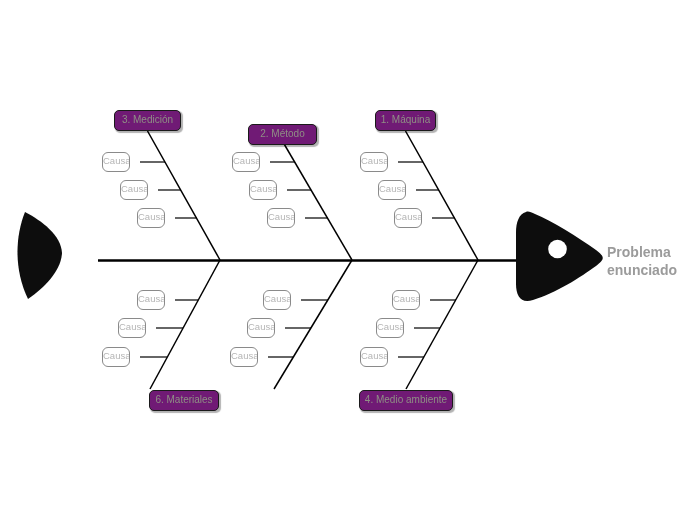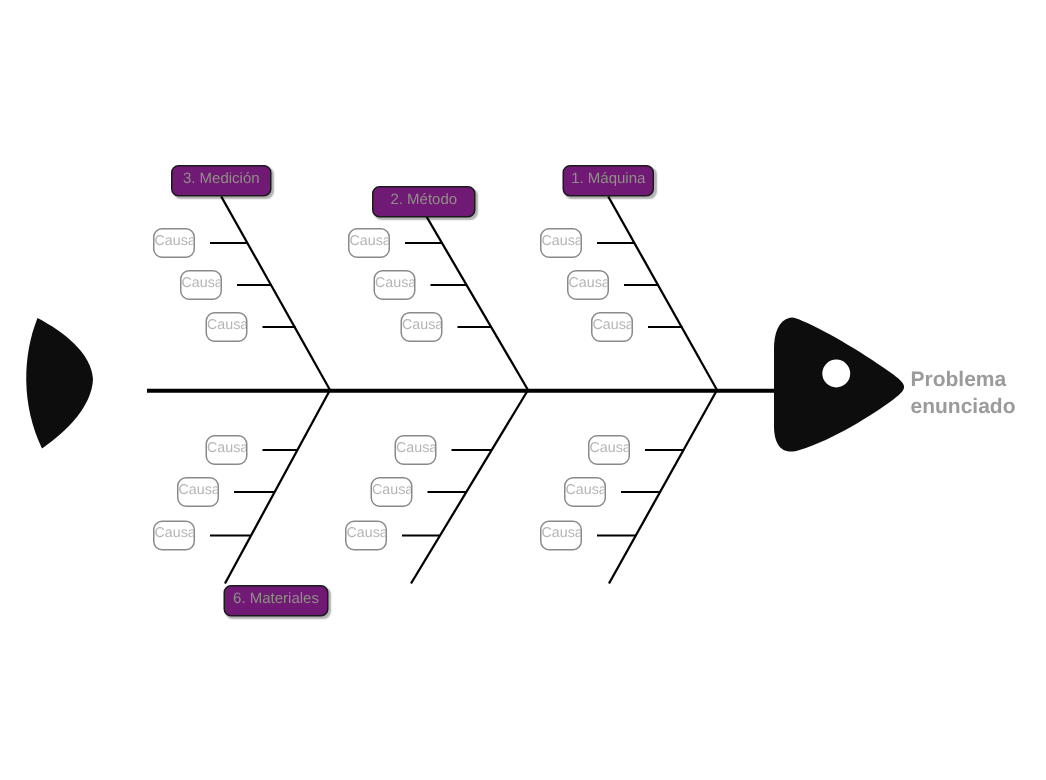--- a/index.html
+++ b/index.html
@@ -99,20 +99,21 @@
 
     <path d="M526,212 C519,214 516,222 516,233 L516,284 C516,296 521,304 533,300 C556,293 581,277 596,266 C605,259 605,257 596,250 C578,237 552,221 535,214 C531,212 528,211 526,212 Z" fill="#0d0d0d"></path>
     <circle cx="557.5" cy="249" r="9.3" fill="#ffffff"></circle>
   </svg>
 
   <div class="cat" style="left:114px; top:110px; width:67px;">3. Medición</div>
   <div class="cat" style="left:248px; top:124px; width:69px;">2. Método</div>
   <div class="cat" style="left:375px; top:110px; width:61px;">1. Máquina</div>
 
   <div class="cat" style="left:113px; top:390px; width:70px;margin-left:36px;">6. Materiales</div>
+  <div class="cat" style="left:359px; top:390px; width:94px;">4. Medio ambiente</div>
 
   <div class="causa" style="left:102px; top:152px;">Causa</div>
   <div class="causa" style="left:120px; top:180px;">Causa</div>
   <div class="causa" style="left:137px; top:208px;">Causa</div>
 
   <div class="causa" style="left:232px; top:152px;">Causa</div>
   <div class="causa" style="left:249px; top:180px;">Causa</div>
   <div class="causa" style="left:267px; top:208px;">Causa</div>
 
   <div class="causa" style="left:360px; top:152px;">Causa</div>

